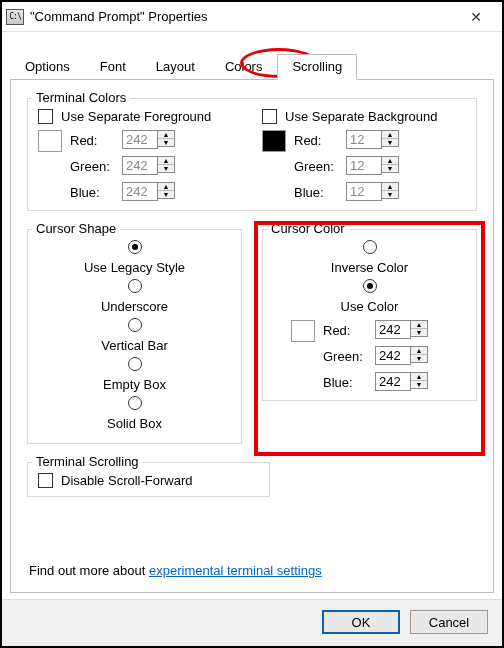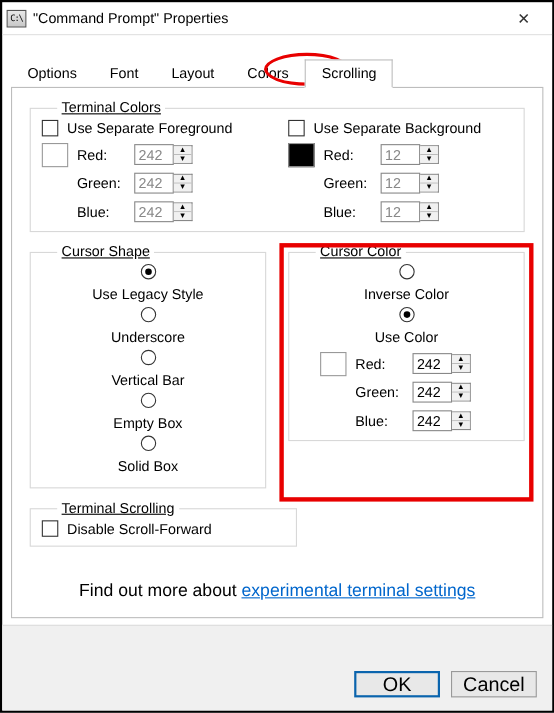--- a/index.html
+++ b/index.html
@@ -88,25 +88,24 @@
   
   .group {
     border: 1px solid #d8d8d8;
     margin: 0 0 18px 0;
     padding: 10px 10px 8px 10px;
     position: relative;
   }
   .group .legend {
     position: absolute;
     top: -9px;
-    left: 24px;
+    left: 4px;
     background: #fff;
     padding: 0 4px;
     font-size: 13px;
-    text-decoration: underline;
   }
   .row2 { display: flex; gap: 20px; }
   .col { flex: 1; min-width: 0; }
   
   .cb {
     display: flex;
     align-items: center;
     gap: 8px;
   }
   .cb .box {
@@ -125,21 +124,21 @@
   }
   .swatch.black { background: #000; }
   .rgbrows { display: flex; flex-direction: column; gap: 6px; flex:1; }
   .rgbrow {
     display: flex;
     align-items: center;
   }
   .rgbrow .lab { width: 52px; }
   .spin {
     display: flex;
-    align-items: center;
+    align-items: flex-start;
     height: 20px;
   }
   .spin input {
     width: 36px;
     border: 1px solid #888;
     padding: 1px 3px;
     font-family: inherit;
     font-size: 13px;
     text-align: left;
     background: #fff;
@@ -187,41 +186,40 @@
     background: #000;
     border-radius: 50%;
   }
   
   .redbox {
     border: 4px solid #e80000;
     position: absolute;
     pointer-events: none;
   }
   
-  .linkrow { margin-top: auto; padding: 6px 2px 4px; font-size: 16px; text-align: center; }
+  .linkrow { margin-top: auto; padding: 6px 2px 4px; font-size: 13px; }
   .linkrow a { color: #0066cc; text-decoration: underline; }
   
   .btnbar {
     display: flex;
     justify-content: flex-end;
     gap: 10px;
     padding: 10px 14px 12px;
     background: #f0f0f0;
     border-top: 1px solid #ddd;
   }
   .btn {
     min-width: 78px;
     height: 24px;
     border: 1px solid #999;
     background: #e8e8e8;
     display: flex;
     align-items: center;
     justify-content: center;
-    font-size: 18px;
-    margin-top: 31px;
+    font-size: 13px;
   }
   .btn.primary {
     border: 2px solid #0a64ad;
     background: #e8e8e8;
   }
   .cursor-colors-rgb { display:flex; align-items:flex-start; gap:8px; margin-top:6px; margin-left:18px; }
 </style>
 </head>
 <body>
 

